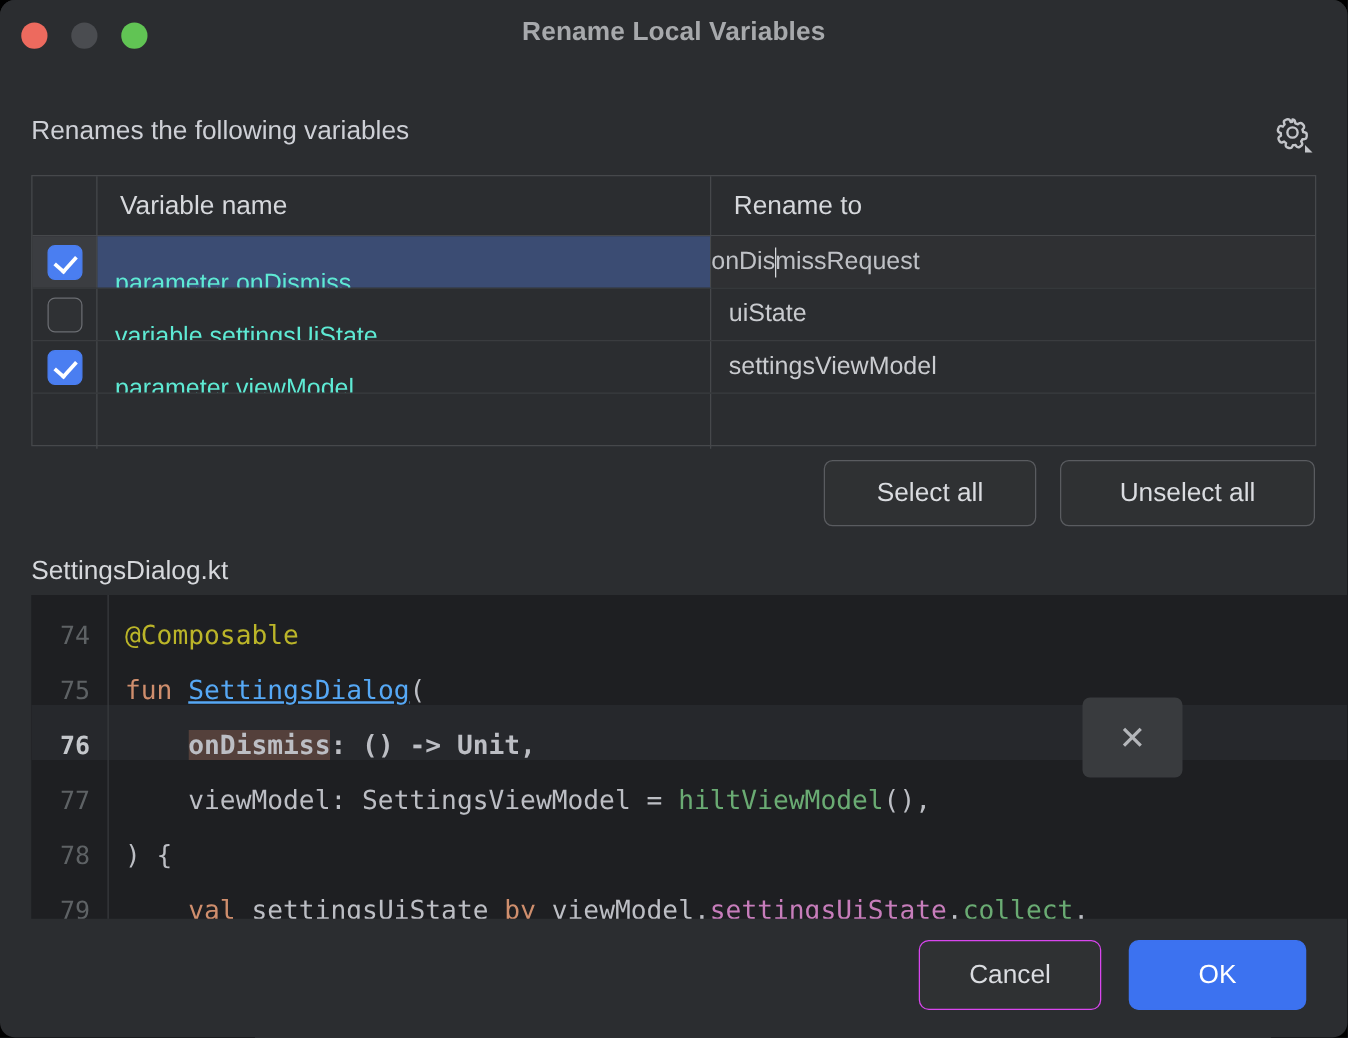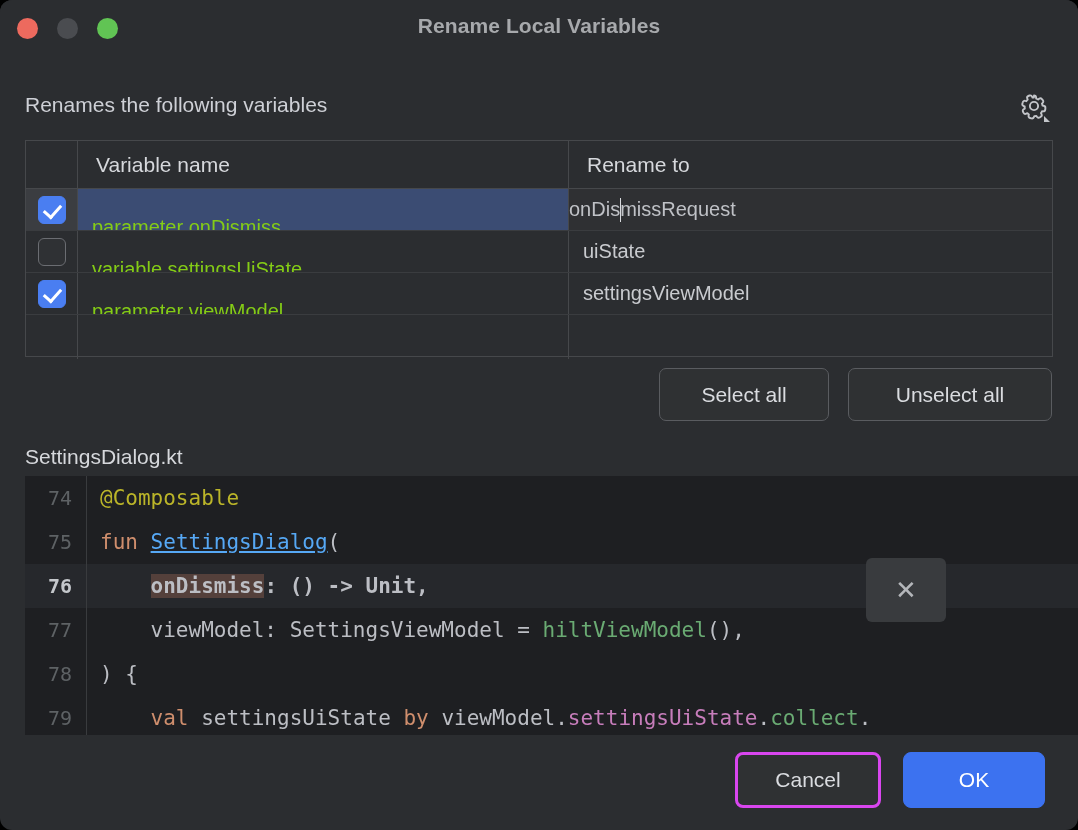--- a/index.html
+++ b/index.html
@@ -133,21 +133,21 @@
 
   .rowsel .cell-name {
     background: #3B4C73;
   }
   .rowsel .cell-check {
     background: #3B3D41;
   }
 
   .vname {
     font-size: 20px;
-    color: #84cc16;
+    color: #5eead4;
     margin-top: 36px;
   }
   .renameval {
     font-size: 20px;
     color: #C9CBCF;
     position: relative;
   }
   .editing {
     padding-left: 0 !important;
     background: #2F3033;
@@ -223,21 +223,21 @@
     top: 476px;
     width: 1053px;
     height: 259px;
     background: #1E1F22;
     overflow: hidden;
   }
   .codeline {
     position: relative;
     height: 44px;
     display: flex;
-    align-items: center;
+    align-items: flex-end;
     font-family: "DejaVu Sans Mono", "Liberation Mono", monospace;
     font-size: 21px;
     white-space: pre;
   }
   .codeline.hl { background: #26282C; font-weight: bold; }
   .gutter {
     width: 61px;
     flex: none;
     text-align: right;
     padding-right: 14px;
@@ -281,21 +281,21 @@
     font-family: "Liberation Sans", sans-serif;
     line-height: 1;
   }
 
   
   #btn-cancel {
     position: absolute;
     left: 735px; top: 752px;
     width: 146px; height: 56px;
     background: #2F3133;
-    border: 3px solid #d946ef;
+    border: 1px solid #d946ef;
     border-radius: 8px;
     color: #DADCE0;
     font-size: 21px;
     display: flex; align-items: center; justify-content: center;
     box-sizing: border-box;
     cursor: pointer;
   }
   #btn-ok {
     position: absolute;
     left: 903px; top: 752px;

